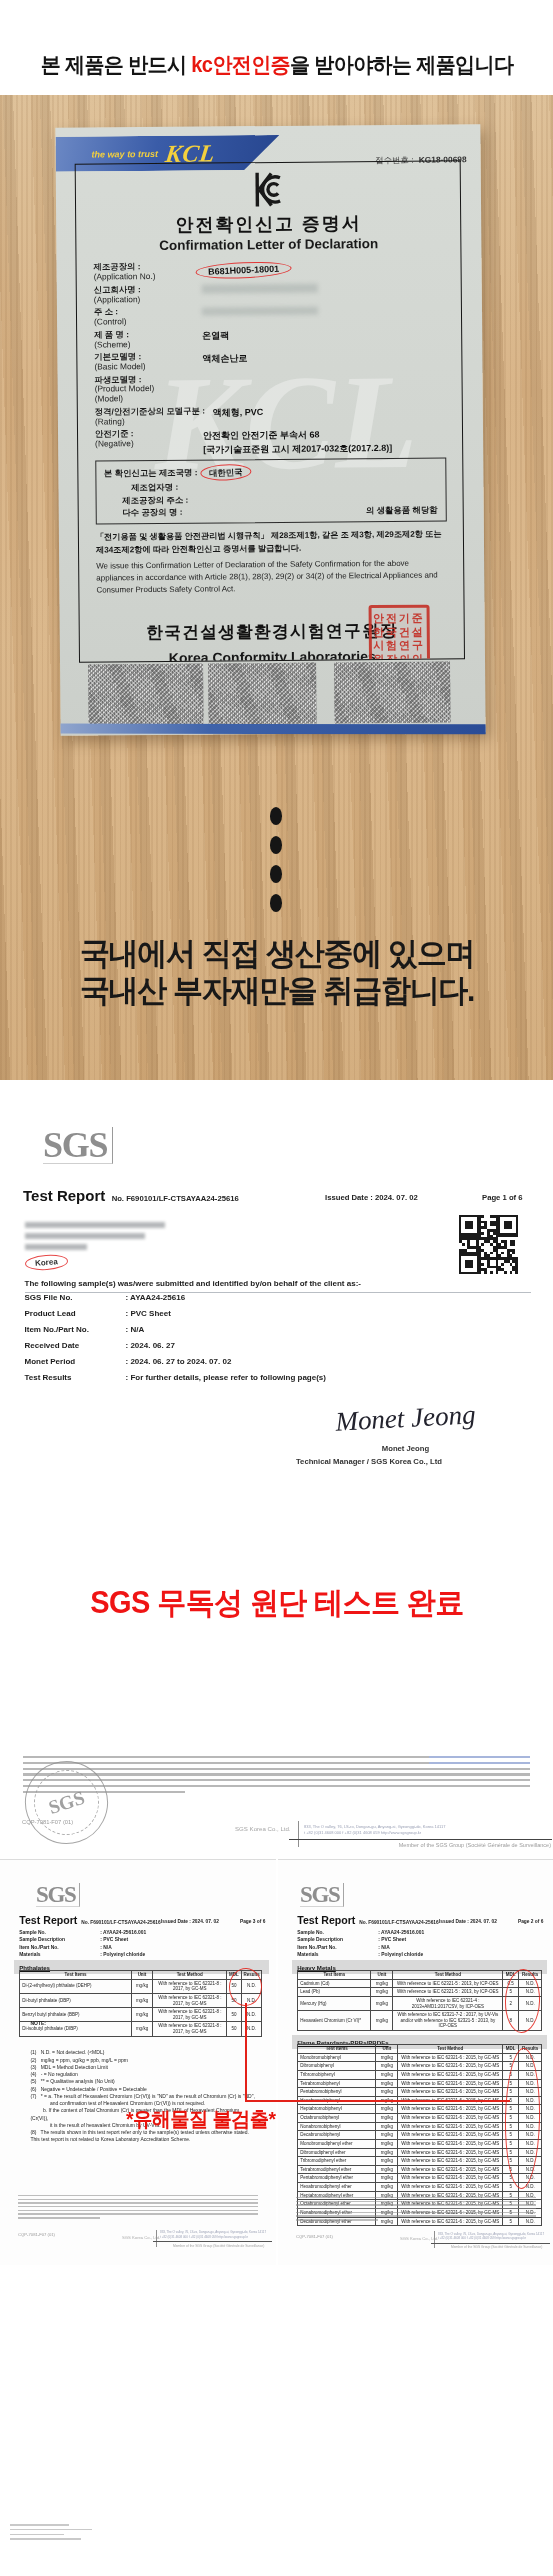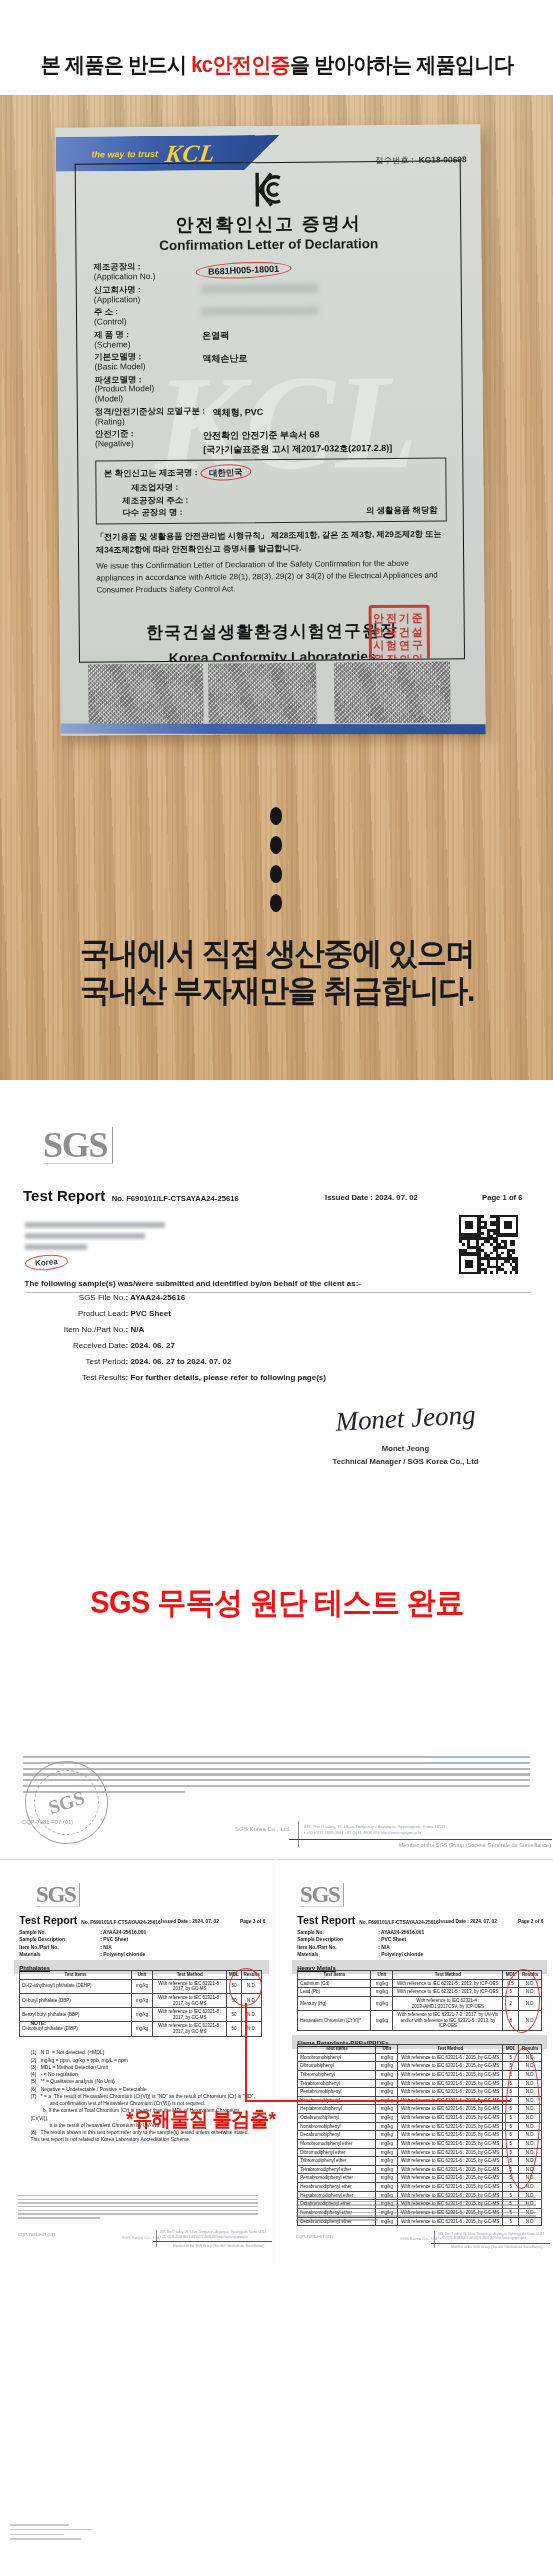--- a/index.html
+++ b/index.html
@@ -102,28 +102,28 @@
   .korea-circ{display:inline-block;font-size:8px;font-weight:700;color:#333;
     border:1.3px solid rgba(226,40,40,.85);border-radius:50%;padding:1.9px 9px;transform:rotate(-4deg);}
 
   .qr{position:absolute;left:459px;top:1215px;width:59px;height:59px;}
   .qr svg{width:100%;height:100%;}
 
   .sample-note{position:absolute;left:24.5px;top:1279px;width:506px;font-size:8px;font-weight:700;color:#1d1d1d;
     border-bottom:1px solid #b9bec4;padding-bottom:3.9px;}
   .sgs-fields{position:absolute;left:24.5px;top:1293px;width:451px;}
   .sgs-frow{display:flex;margin-bottom:7px;}
-  .sgs-fl{width:101px;flex:none;font-size:8px;font-weight:400;color:#1c1c1c;text-align:right;}
+  .sgs-fl{width:101px;flex:none;font-size:8px;font-weight:700;color:#1c1c1c;}
   .sgs-fv{font-size:8px;font-weight:600;color:#222;}
 
   .sig-script{position:absolute;left:322px;top:1403px;width:167px;text-align:center;
     font-family:"Liberation Serif","DejaVu Serif",serif;font-style:italic;font-size:27px;color:#23232e;
     transform:rotate(-3deg);white-space:nowrap;}
   .sig-name{position:absolute;left:322px;top:1444px;width:167px;text-align:center;font-size:7.7px;font-weight:700;color:#333;}
-  .sig-title{position:absolute;left:296px;top:1457px;width:219px;text-align:center;font-size:7.7px;font-weight:700;color:#333;}
+  .sig-title{position:absolute;left:296px;top:1457px;width:219px;text-align:left;font-size:7.7px;font-weight:700;color:#333;}
 
   .red-banner{position:absolute;left:0;top:1584px;width:554px;text-align:center;
     font-size:29px;font-weight:900;letter-spacing:-0.6px;color:#ef1414;transform:scaleY(1.05);}
 
   .fineprint{position:absolute;}
   .fpl{background:#8a8a8a;filter:blur(0.5px);opacity:.6;}
   .fp1 .fpl{height:2.3px;margin-bottom:3.5px;}
   .fp1 .link{background:linear-gradient(90deg,#8a8a8a 0 80%,#6d86c6 80% 100%);}
   .stamp1{position:absolute;left:24.5px;top:1761px;width:81px;height:81px;border:1.3px solid #8f8f8f;border-radius:50%;
     transform:rotate(-18deg);opacity:.8;display:flex;align-items:center;justify-content:center;}
@@ -538,21 +538,21 @@
           <div class="sgs-fl">Item No./Part No.</div>
           <div class="sgs-fv">: N/A</div>
         </div>
 
         <div class="sgs-frow">
           <div class="sgs-fl">Received Date</div>
           <div class="sgs-fv">: 2024. 06. 27</div>
         </div>
 
         <div class="sgs-frow">
-          <div class="sgs-fl">Test Period</div>
+          <div class="sgs-fl">Monet Period</div>
           <div class="sgs-fv">: 2024. 06. 27     to     2024. 07. 02</div>
         </div>
 
         <div class="sgs-frow">
           <div class="sgs-fl">Test Results</div>
           <div class="sgs-fv">: For further details, please refer to following page(s)</div>
         </div>
       </div>
 
     <div class="sig-script">Monet Jeong</div>

